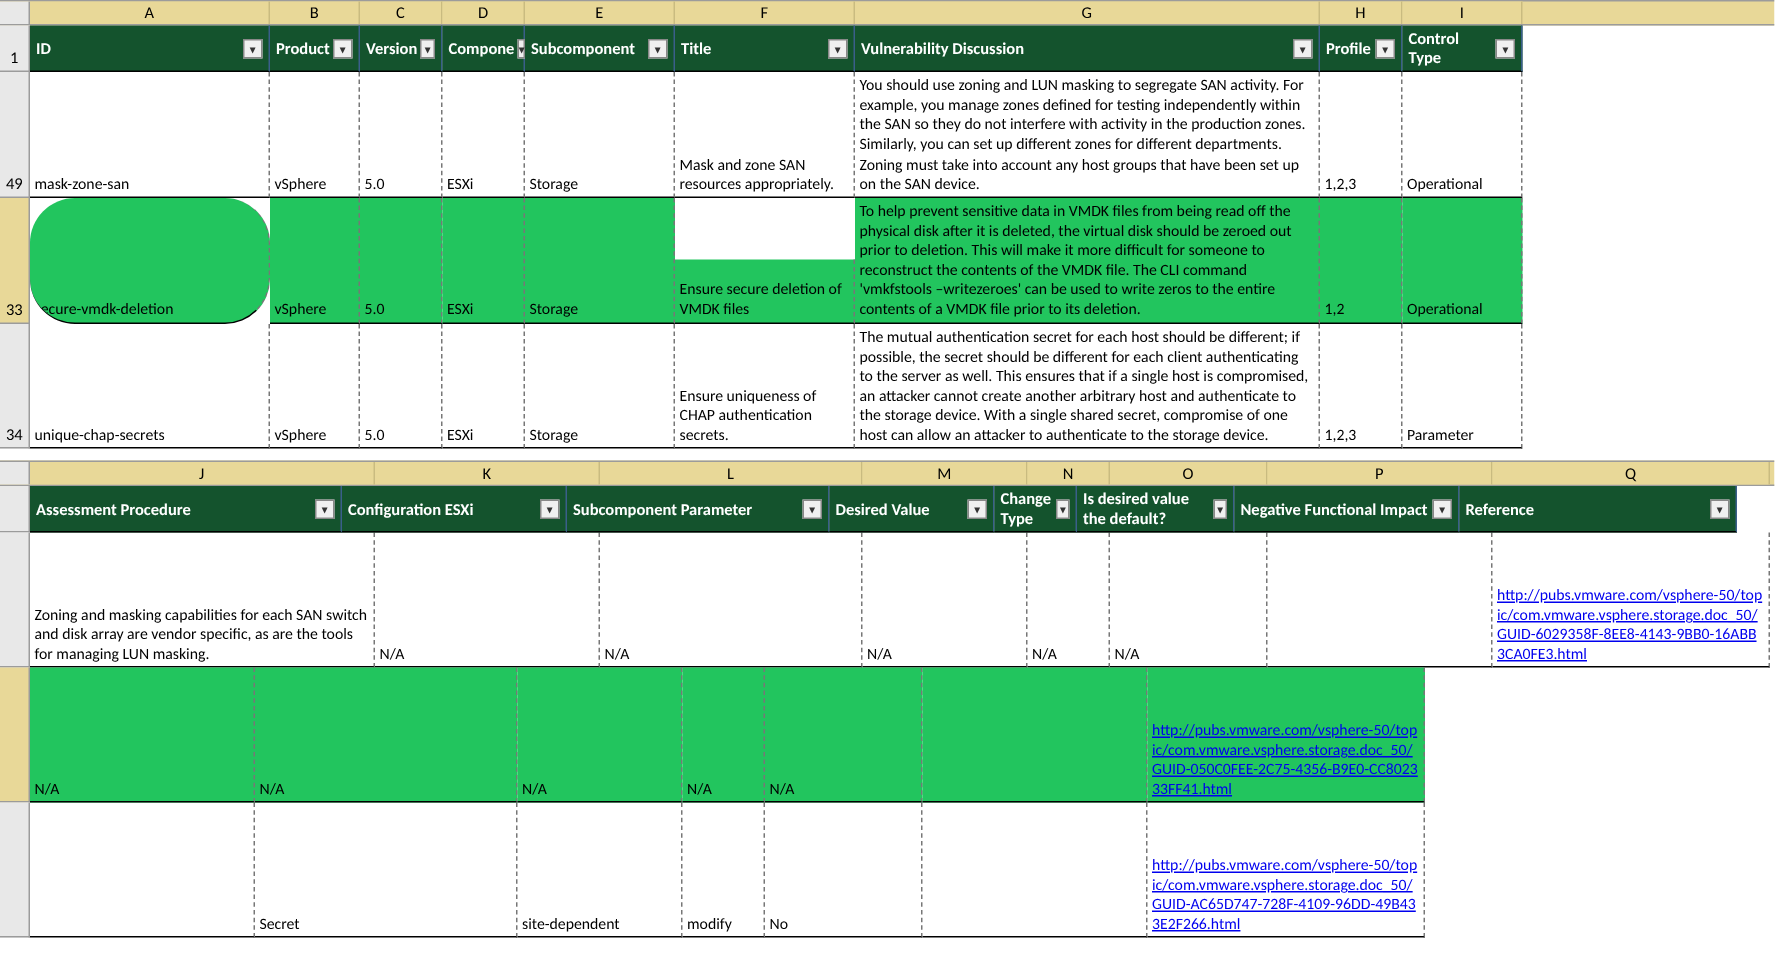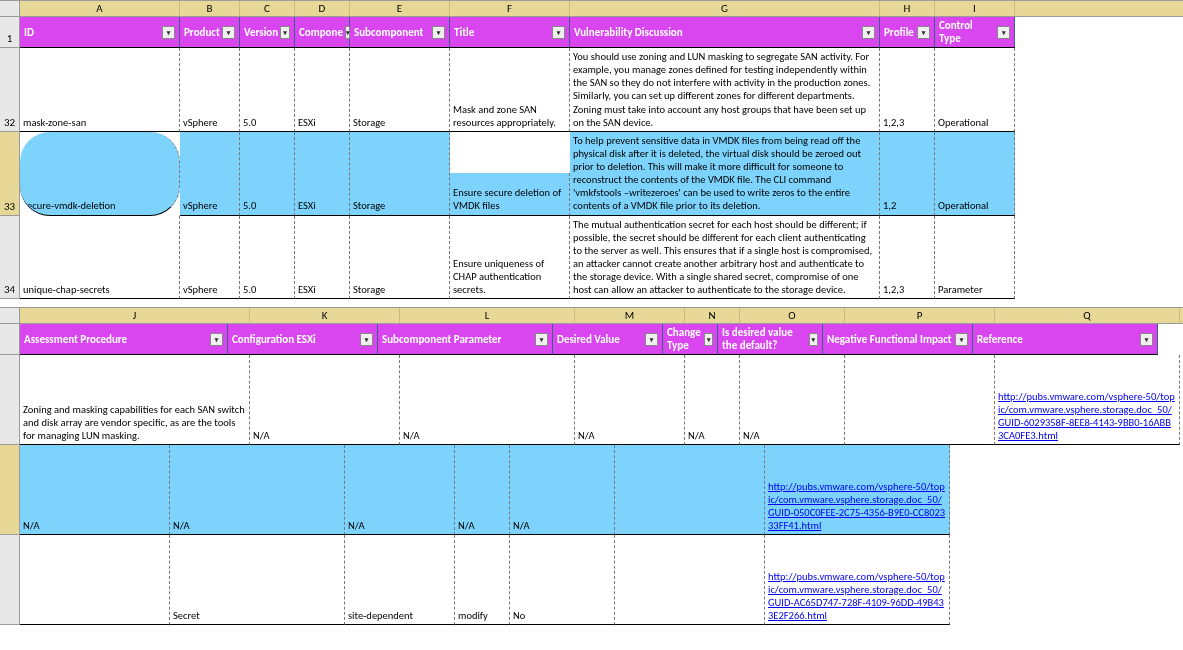--- a/index.html
+++ b/index.html
@@ -49,21 +49,21 @@
     border-bottom: 1px solid #000;
     padding: 2px 3px;
     display: flex;
     align-items: flex-end;
     font-size: 10.5px;
     line-height: 1.25;
     overflow: hidden;
   }
   .cell.top { align-items: flex-start; }
   .thead-cell {
-    background: #d946ef;
+    background: #14532d;
     color: #fff;
     font-weight: bold;
     font-size: 11px;
     border-right: 1px solid #3a5f8a;
     border-bottom: 1px solid #000;
     padding: 2px 4px;
     display: flex;
     align-items: center;
     justify-content: space-between;
     position: relative;
@@ -73,21 +73,21 @@
     height: 13px;
     background: #f0f0f0;
     border: 1px solid #888;
     display: inline-flex;
     align-items: center;
     justify-content: center;
     font-size: 7px;
     color: #333;
     margin-left: 2px;
   }
-  .row.sel .cell { background: #7dd3fc; }
+  .row.sel .cell { background: #22c55e; }
   .link { color: #0000ee; text-decoration: underline; word-break: break-all; }
 </style>
 </head>
 <body>
 
 <div class="sheet">
   <div class="col-headers">
     <div class="corner"></div>
     <div class="col-head" style="width:160px">A</div>
     <div class="col-head" style="width:60px">B</div>
@@ -135,21 +135,21 @@
         <span class="filter">▾</span>
       </div>
     <div class="thead-cell" style="width:80px">
         <span>Control Type</span>
         <span class="filter">▾</span>
       </div>
   </div>
 
   <div id="s1rows">
       <div class="row">
-        <div class="row-head">32</div>
+        <div class="row-head">49</div>
         <div class="cell" style="width: 160px;">mask-zone-san</div>
         <div class="cell" style="width: 60px;">vSphere</div>
         <div class="cell" style="width: 55px;">5.0</div>
         <div class="cell" style="width: 55px;">ESXi</div>
         <div class="cell" style="width: 100px;">Storage</div>
         <div class="cell" style="width: 120px;">Mask and zone SAN resources appropriately.</div>
         <div class="cell top" style="width: 310px;">You should use zoning and LUN masking to segregate SAN activity. For example, you manage zones defined for testing independently within the SAN so they do not interfere with activity in the production zones. Similarly, you can set up different zones for different departments. Zoning must take into account any host groups that have been set up on the SAN device.</div>
         <div class="cell" style="width: 55px;">1,2,3</div>
         <div class="cell" style="width: 80px;">Operational</div>
       </div>

